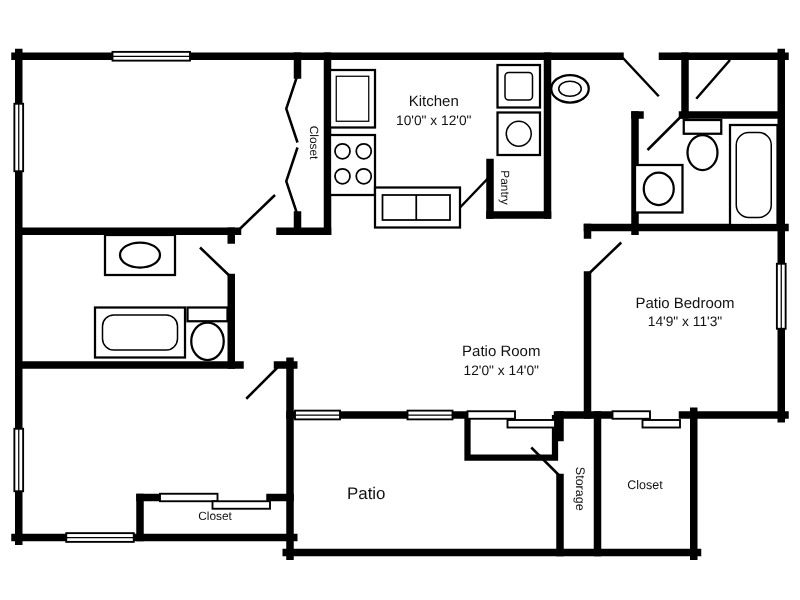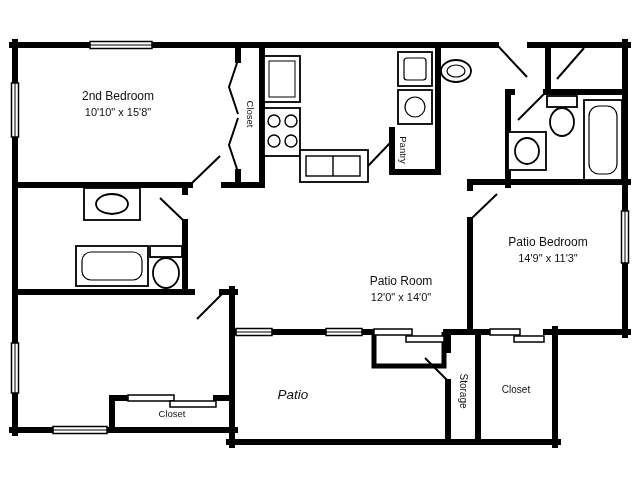--- a/index.html
+++ b/index.html
@@ -6,21 +6,21 @@
   .plan{
     position:relative;width:640px;height:480px;background:#ffffff;
     font-family:"Liberation Sans",sans-serif;color:#111;overflow:hidden;
   }
   .plan svg{position:absolute;left:0;top:0;}
   .room-label{
     position:absolute;transform:translate(-50%,-50%);
     text-align:center;white-space:nowrap;font-size:12px;line-height:1.3;color:#111;
   }
   .room-label .dims{font-size:11px;}
-  .patio-size{font-size:13.5px;font-style:italic;}
+  .patio-size{font-size:13.5px;}
   .mid{font-size:10px;}
   .small{font-size:9.5px;}
   .vlabel{transform:translate(-50%,-50%) rotate(90deg);}
 </style>
 </head>
 <body>
 
 <div class="plan">
 
   <svg width="640" height="480" viewBox="0 0 640 480">
@@ -150,25 +150,25 @@
     <g fill="#fff" stroke="#000" stroke-width="1.8">
       <rect x="84" y="188" width="56" height="32"></rect>
       <ellipse cx="112" cy="204" rx="16" ry="10"></ellipse>
       <rect x="76" y="246" width="72" height="40"></rect>
       <rect x="82" y="252" width="60" height="28" rx="9" stroke-width="1.2"></rect>
       <rect x="150" y="246" width="32" height="11"></rect>
       <ellipse cx="166" cy="273" rx="13" ry="15"></ellipse>
     </g>
   </svg>
 
-  <div class="room-label" style="left:118px;top:104px">
-    <div>2nd Bedroom</div>
-    <div class="dims">10'10" x 15'8"</div>
+
+  <div class="room-label" style="left:347px;top:89px">
+    <div>Kitchen</div>
+    <div class="dims">10'0" x 12'0"</div>
   </div>
-
 
 
   <div class="room-label" style="left:401px;top:289px">
     <div>Patio Room</div>
     <div class="dims">12'0" x 14'0"</div>
   </div>
 
   <div class="room-label" style="left:548px;top:250px">
     <div>Patio Bedroom</div>
     <div class="dims">14'9" x 11'3"</div>

